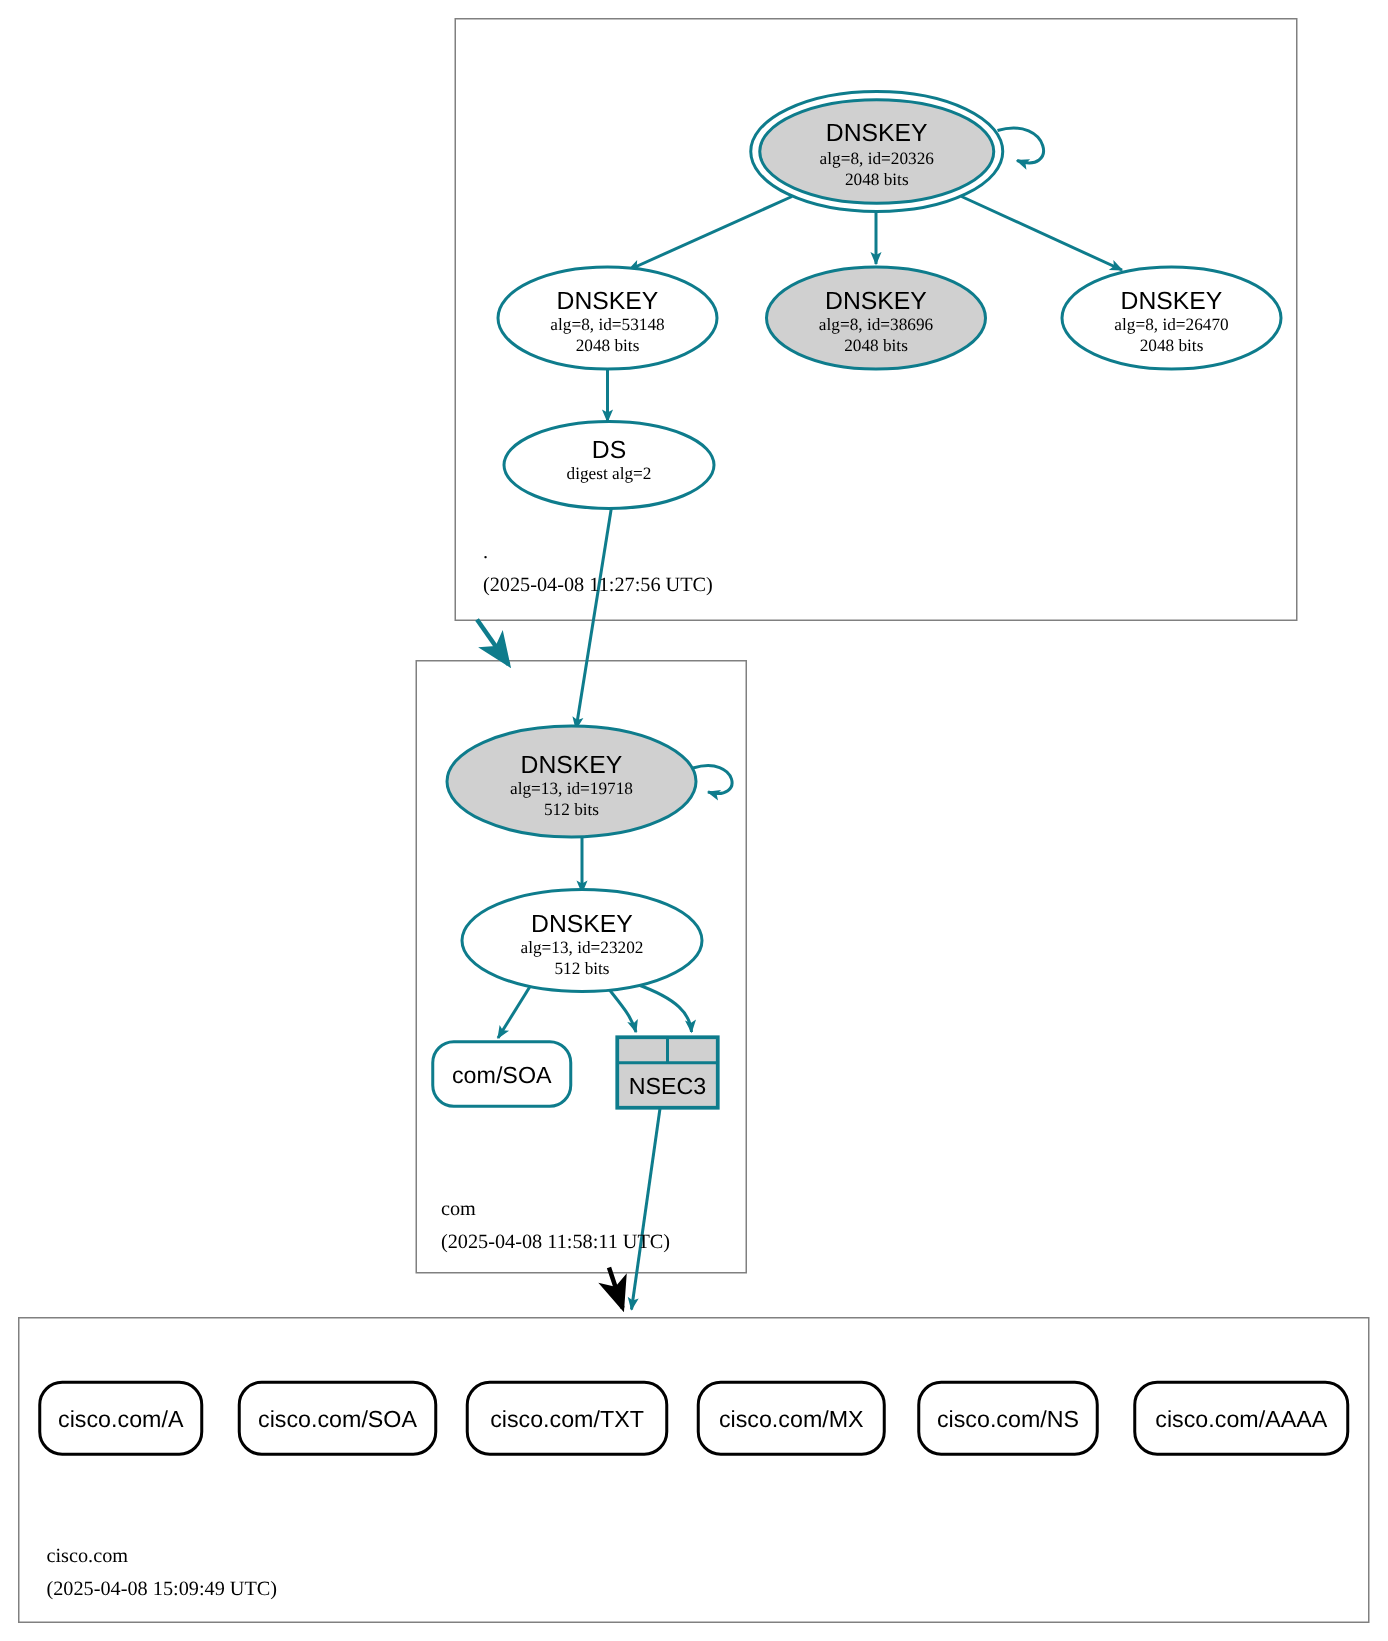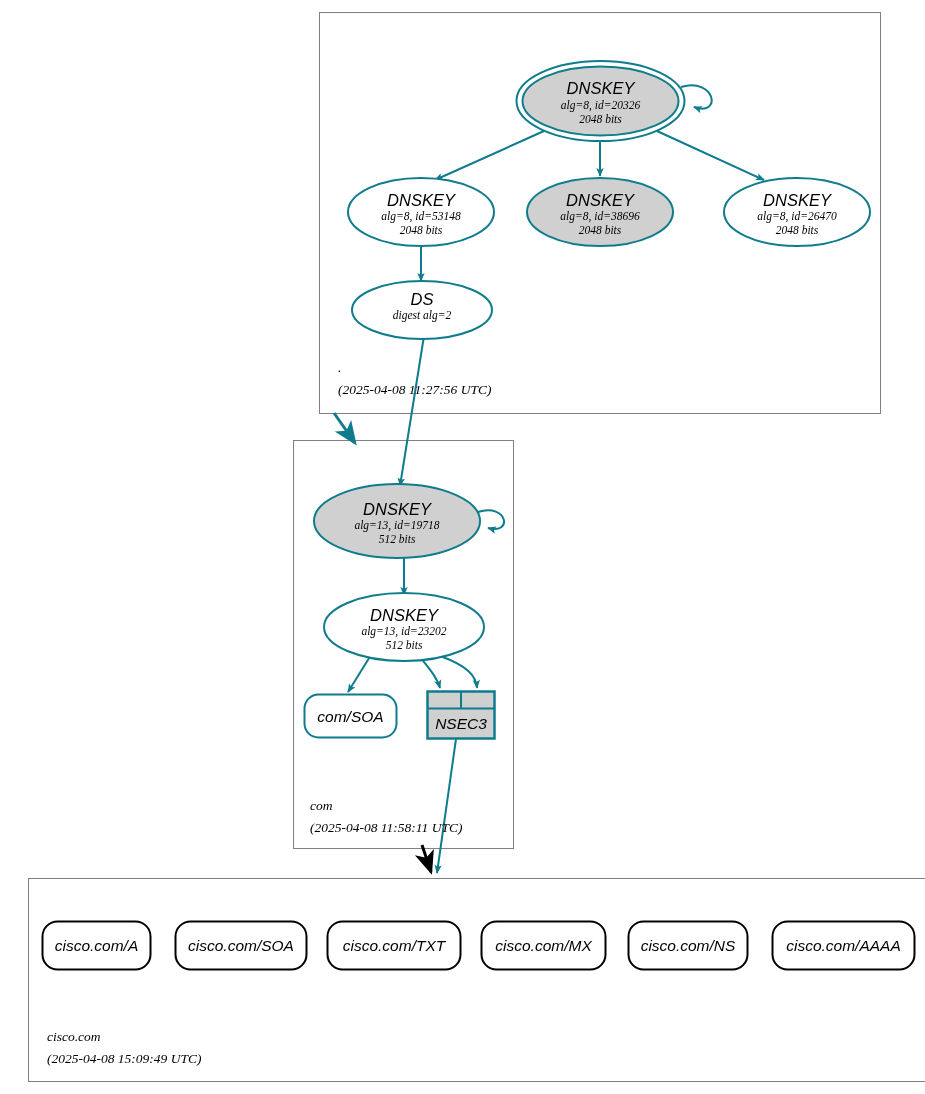--- a/index.html
+++ b/index.html
@@ -1,18 +1,18 @@
 <!DOCTYPE html>
 <html><head>
 <meta charset="utf-8">
 <style>
   html,body{margin:0;padding:0;background:#ffffff;}
   body{width:925px;height:1094px;position:relative;
        font-family:"Liberation Sans", sans-serif;overflow:hidden;}
-  #stage{position:absolute;left:16px;top:0;width:841px;height:1094px;font-style:italic;}
+  #stage{position:absolute;left:0;top:0;width:841px;height:1094px;}
   svg#canvas{position:absolute;left:0;top:0;width:925px;height:1094px;}
 </style>
 </head>
 <body>
 
 <div id="stage">
 <svg id="canvas" viewBox="0 0 925 1094" xmlns="http://www.w3.org/2000/svg">
   <defs>
     <marker id="ah-teal" markerWidth="11" markerHeight="11" refX="8.6" refY="4.1" orient="auto" markerUnits="userSpaceOnUse">
       <path d="M0.6,0.4 L9.4,4.1 L0.6,7.8 L2.6,4.1 Z" fill="#0e7c8c"></path>

